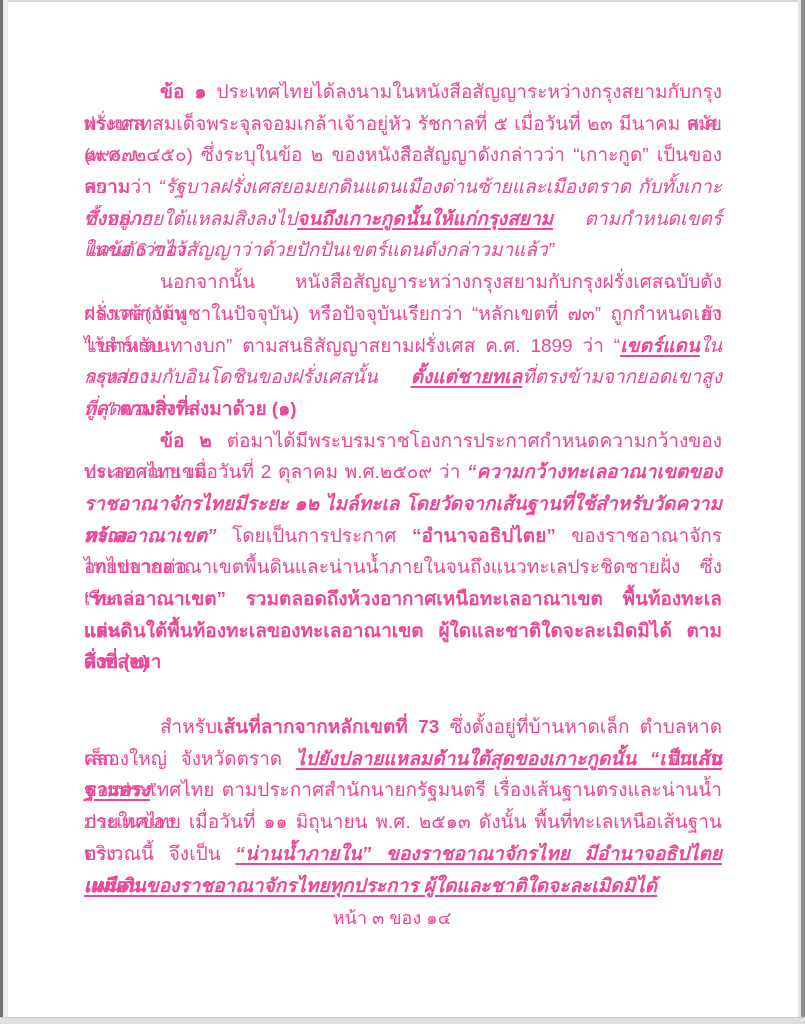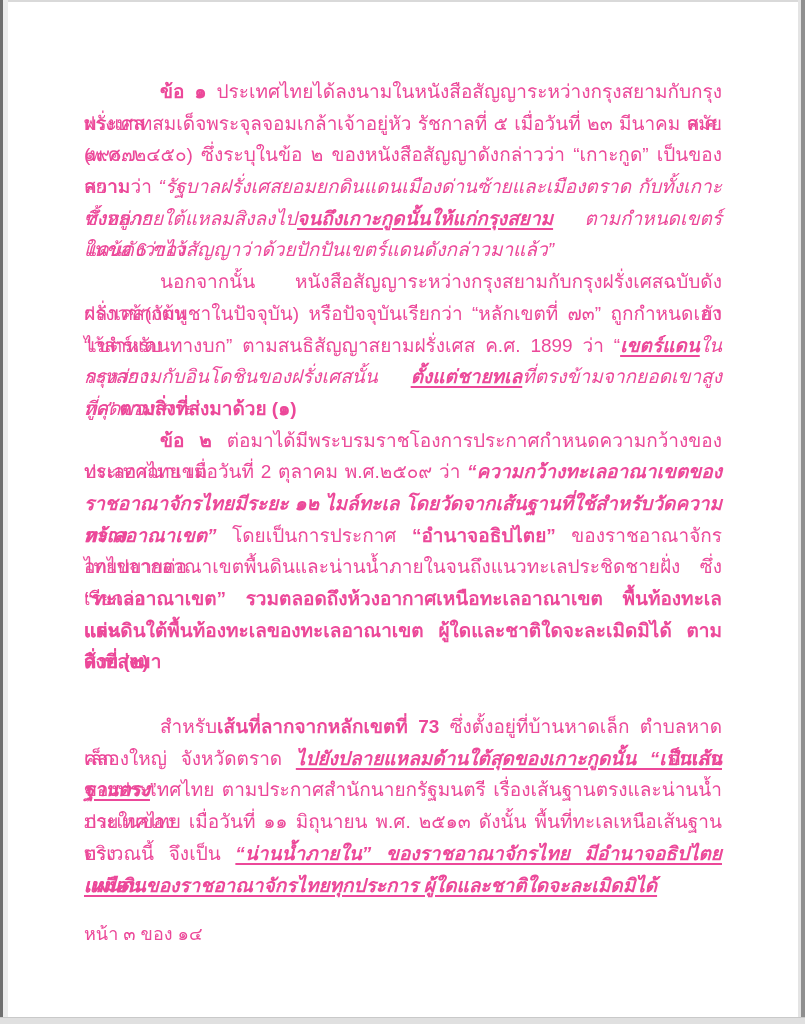--- a/index.html
+++ b/index.html
@@ -41,24 +41,24 @@
   .line.just {
     text-align: justify;
     text-align-last: justify;
   }
   .line.indent { text-indent: 76px; }
   .seg.b { font-weight: bold; }
   .seg.i { font-style: italic; }
   .seg.u { text-decoration: underline; text-underline-offset: 3px; text-decoration-thickness: 1.5px; font-style: italic; }
 
   .footer-line {
-    margin-top: 18px;
+    margin-top: 2px;
     height: 31.7px;
     line-height: 31.7px;
-    text-align: left;
+    text-align: center;
     padding-right: 22px;
     font-size: 18px;
   }
 </style>
 </head>
 <body>
 
 <div class="page">
   <div class="edge-top"></div>
   <div class="edge-left-dark"></div>

